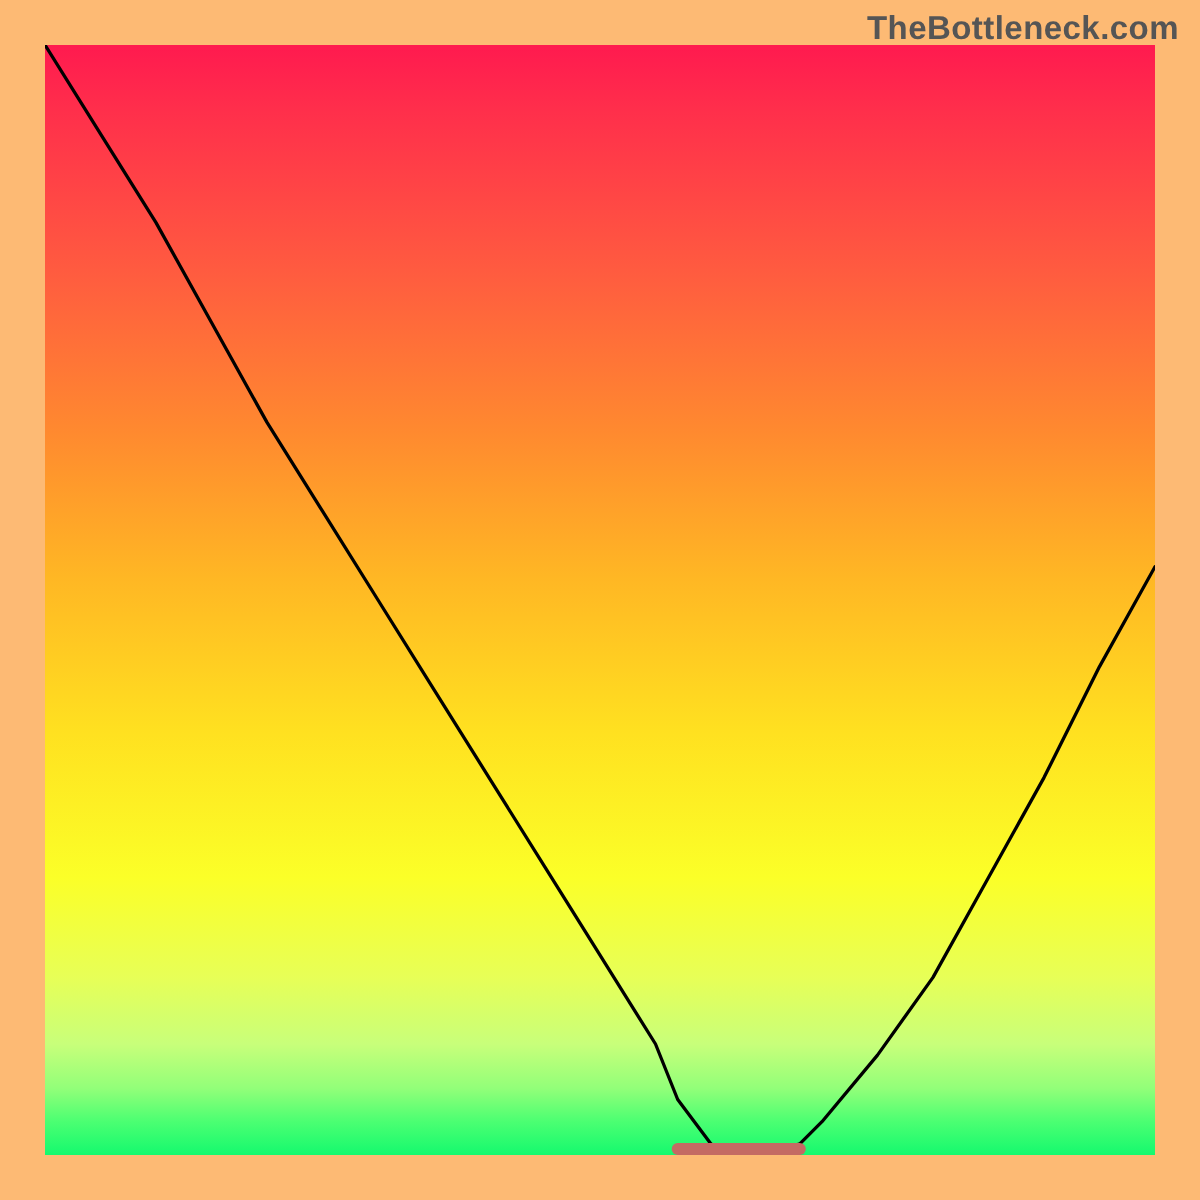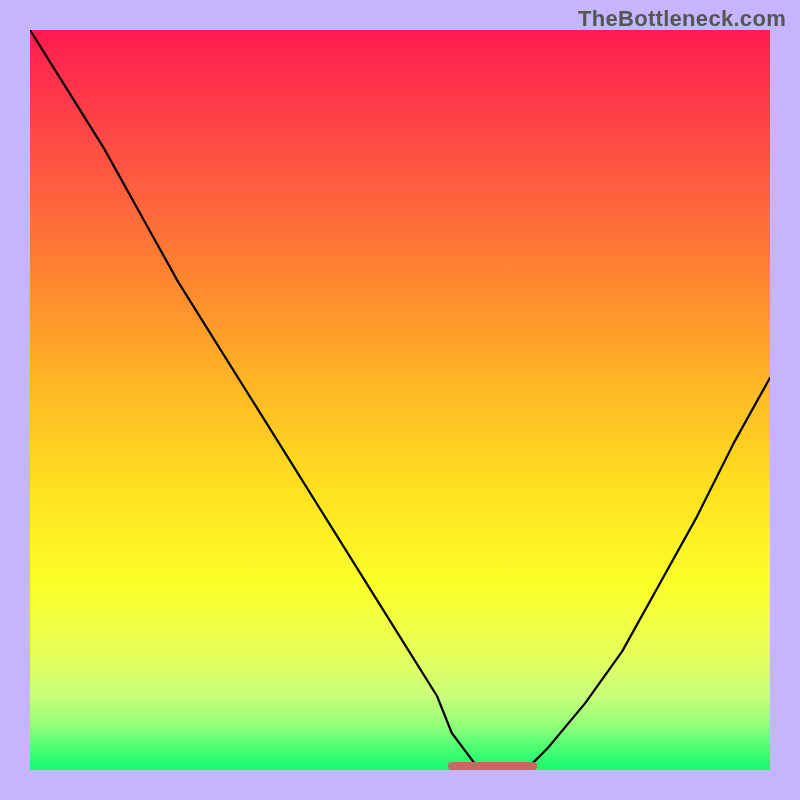--- a/index.html
+++ b/index.html
@@ -8,21 +8,21 @@
     width: 800px;
     height: 800px;
     overflow: hidden;
     background: #000;
     font-family: Arial, Helvetica, sans-serif;
   }
   .frame {
     position: relative;
     width: 800px;
     height: 800px;
-    background: #c4b5fd;
+    background: #fdba74;
   }
   .plot-area {
     position: absolute;
     left: 30px;
     top: 30px;
     width: 740px;
     height: 740px;
     overflow: hidden;
   }
   .gradient {

